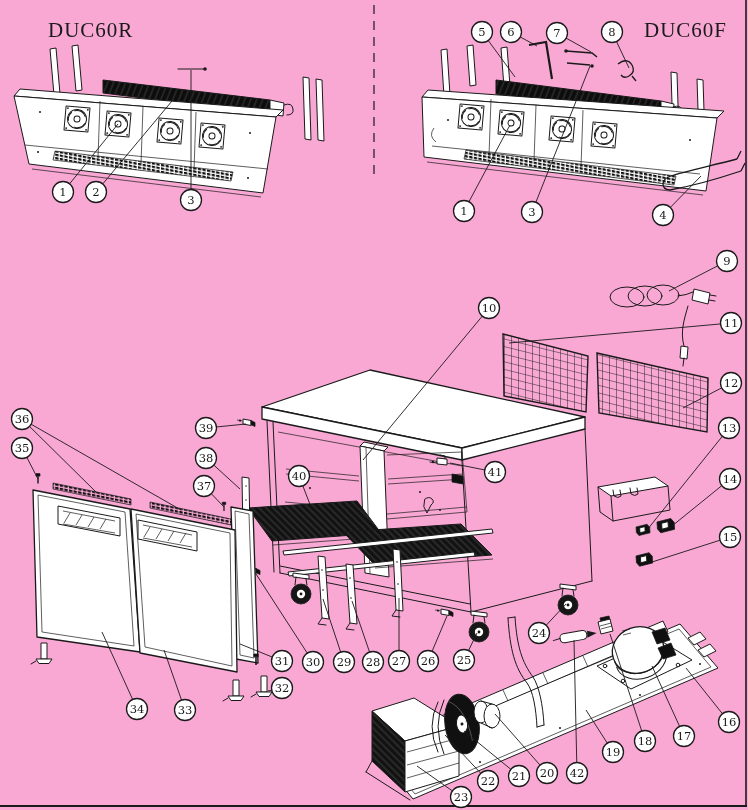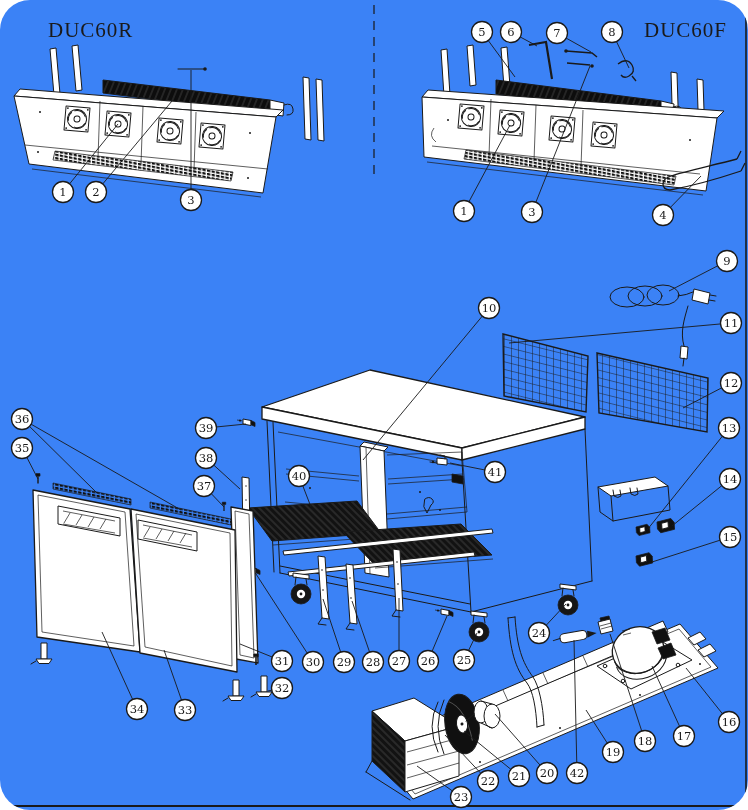--- a/index.html
+++ b/index.html
@@ -1,17 +1,17 @@
 <!DOCTYPE html>
 <html><head>
 <meta charset="utf-8">
 <style>
   html,body{margin:0;padding:0;background:#fff;}
-  #stage{position:relative;width:748px;height:810px;background:#3b82f6;overflow:hidden;
-         font-family:"Liberation Serif", serif;border-radius:30px;}
+  #stage{position:relative;width:748px;height:810px;background:#f9a8d4;overflow:hidden;
+         font-family:"Liberation Serif", serif;}
   svg{display:block}
   .ln{stroke:#1a1a1a;stroke-width:1;fill:none;stroke-linecap:round;stroke-linejoin:round;}
   .ln2{stroke:#1a1a1a;stroke-width:1.3;fill:none;stroke-linejoin:round;}
   .thin{stroke:#1a1a1a;stroke-width:.7;fill:none;}
   .wfill{fill:#ffffff;stroke:#1a1a1a;stroke-width:1;stroke-linejoin:round;}
   .wfill2{fill:#ffffff;stroke:#1a1a1a;stroke-width:1.3;stroke-linejoin:round;}
   .dk{fill:#101010;stroke:#1a1a1a;stroke-width:.8;}
   .dot{fill:#1a1a1a;stroke:none;}
   .model-label{font:21px "Liberation Serif", serif;fill:#1a1a1a;letter-spacing:1px;}
   #leader-lines line{stroke:#1a1a1a;stroke-width:.9;}

